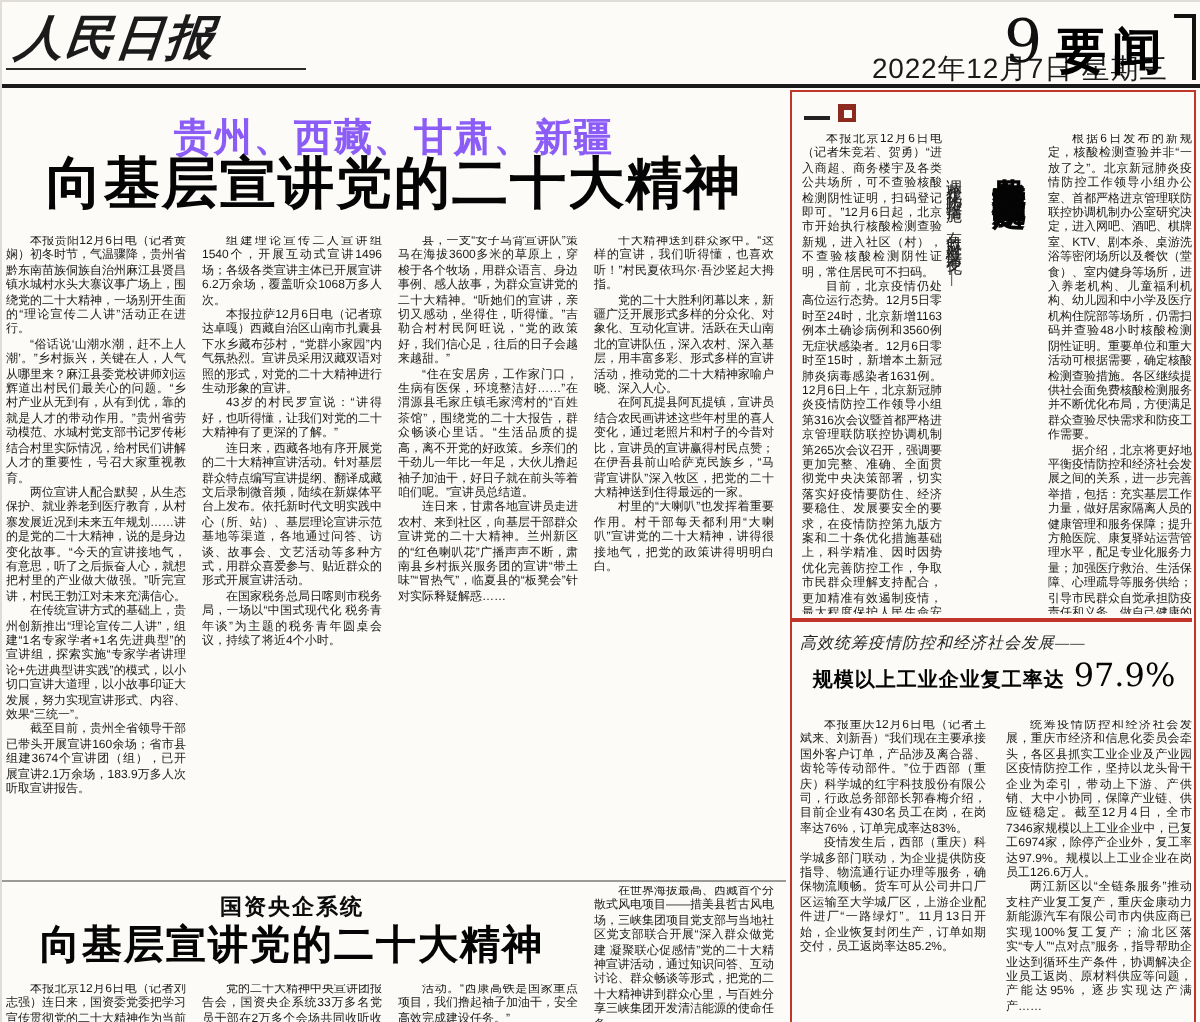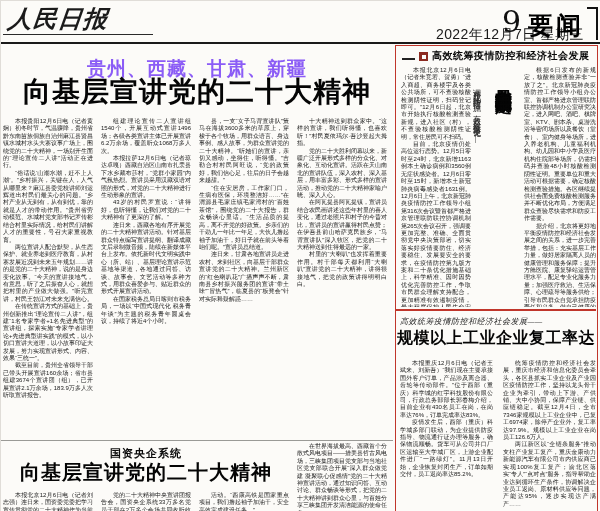--- a/index.html
+++ b/index.html
@@ -57,21 +57,21 @@
         font-size:8px;letter-spacing:2px;color:#222;font-family:"Liberation Serif",serif;}
   .bj-headline{position:absolute;left:492px;top:75px;height:234px;writing-mode:vertical-rl;
         font-size:16.5px;font-weight:bold;letter-spacing:.5px;color:#050505;}
 
   .box-divider{position:absolute;left:395px;top:308px;width:200px;height:1.5px;background:#c0362b;}
 
   
   .cq-eyebrow{position:absolute;left:399px;top:315px;width:196px;font-size:8px;font-style:italic;
         font-family:"Liberation Serif",serif;letter-spacing:.5px;color:#222;white-space:nowrap;}
   .cq-headline{position:absolute;left:396px;top:327px;width:200px;text-align:center;white-space:nowrap;color:#050505;}
-  .cq-headline .t{font-size:16px;font-weight:bold;letter-spacing:.5px;}
+  .cq-headline .t{font-size:10px;font-weight:bold;letter-spacing:.5px;}
   .cq-headline .n{font-size:16px;font-family:"DejaVu Serif",serif;}
   .ccol1{left:399px;top:359px;width:93px;height:152px;}
   .ccol2{left:502px;top:359px;width:93px;height:152px;}
 </style>
 </head>
 <body>
 
 <div id="page">
 
   <div class="logo">人民日报</div>
@@ -122,21 +122,20 @@
   <div class="ncol scol3">
       <p>活动。“西康高铁是国家重点项目，我们撸起袖子加油干，安全高效完成建设任务。”</p>
     </div>
   <div class="ncol scol4">
       <p>在世界海拔最高、西藏首个分散式风电项目——措美县哲古风电场，三峡集团项目党支部与当地社区党支部联合开展“深入群众做党建 凝聚联心促感情”党的二十大精神宣讲活动，通过知识问答、互动讨论、群众畅谈等形式，把党的二十大精神讲到群众心里，与百姓分享三峡集团开发清洁能源的使命任务。</p>
     </div>
 
   <div class="red-box"></div>
   <div class="eyebrow-lead"></div>
   <div class="eyebrow-icon"></div>
-  <div class="box-eyebrow">高效统筹疫情防控和经济社会发展</div>
 
   <div class="ncol bj-left">
       <p>本报北京12月6日电（记者朱竞若、贺勇）“进入商超、商务楼宇及各类公共场所，可不查验核酸检测阴性证明，扫码登记即可。”12月6日起，北京市开始执行核酸检测查验新规，进入社区（村），不查验核酸检测阴性证明，常住居民可不扫码。</p>
       <p>目前，北京疫情仍处高位运行态势。12月5日零时至24时，北京新增1163例本土确诊病例和3560例无症状感染者。12月6日零时至15时，新增本土新冠肺炎病毒感染者1631例。12月6日上午，北京新冠肺炎疫情防控工作领导小组第316次会议暨首都严格进京管理联防联控协调机制第265次会议召开，强调要更加完整、准确、全面贯彻党中央决策部署，切实落实好疫情要防住、经济要稳住、发展要安全的要求，在疫情防控第九版方案和二十条优化措施基础上，科学精准、因时因势优化完善防控工作，争取市民群众理解支持配合，更加精准有效遏制疫情，最大程度保护人民生命安全和身体健康，最大限度减少疫情对经济社会发展的影响。</p>
     </div>
   <div class="bj-sub">调整优化防控措施，有效应对疫情变化——</div>
   <div class="bj-headline">北京六日起执行核酸检测查验新规定</div>
   <div class="ncol bj-right">
       <p>根据6日发布的新规定，核酸检测查验并非“一放了之”。北京新冠肺炎疫情防控工作领导小组办公室、首都严格进京管理联防联控协调机制办公室研究决定，进入网吧、酒吧、棋牌室、KTV、剧本杀、桌游洗浴等密闭场所以及餐饮（堂食）、室内健身等场所，进入养老机构、儿童福利机构、幼儿园和中小学及医疗机构住院部等场所，仍需扫码并查验48小时核酸检测阴性证明。重要单位和重大活动可根据需要，确定核酸检测查验措施。各区继续提供社会面免费核酸检测服务并不断优化布局，方便满足群众查验尽快需求和防疫工作需要。</p>
       <p>据介绍，北京将更好地平衡疫情防控和经济社会发展之间的关系，进一步完善举措，包括：充实基层工作力量，做好居家隔离人员的健康管理和服务保障；提升方舱医院、康复驿站运营管理水平，配足专业化服务力量；加强医疗救治、生活保障、心理疏导等服务供给；引导市民群众自觉承担防疫责任和义务，做自己健康的第一责任人。</p>

